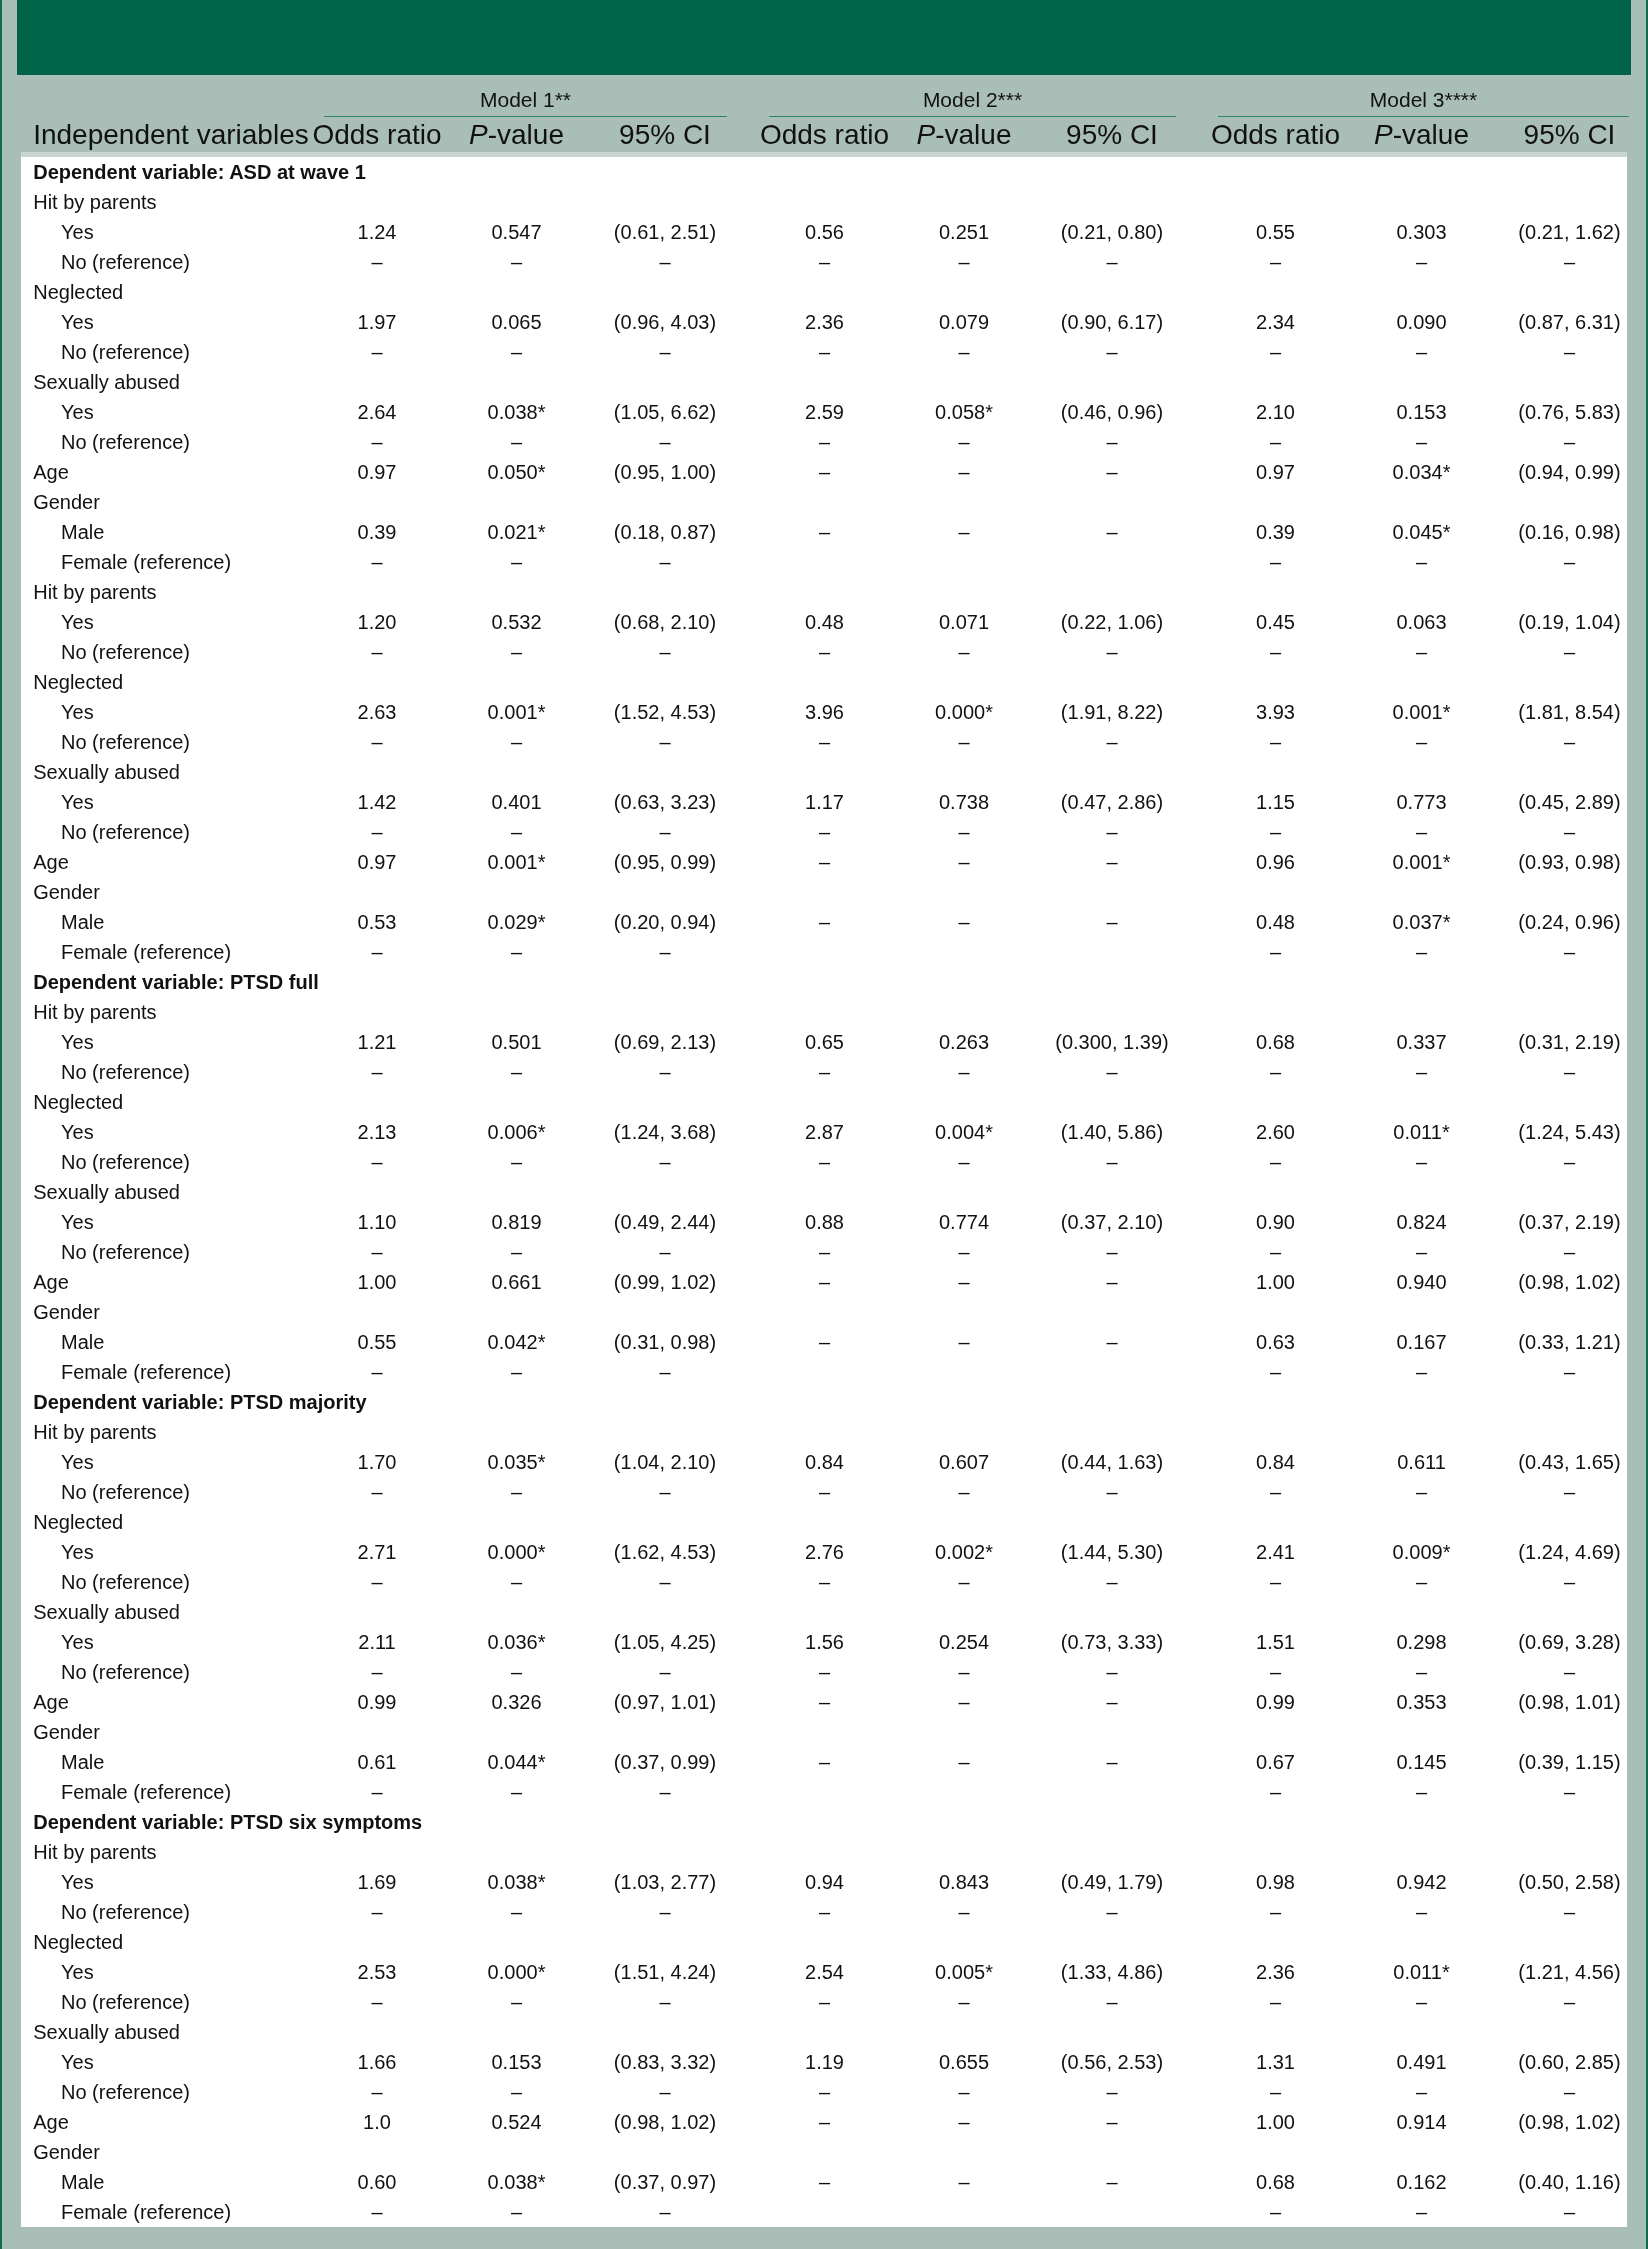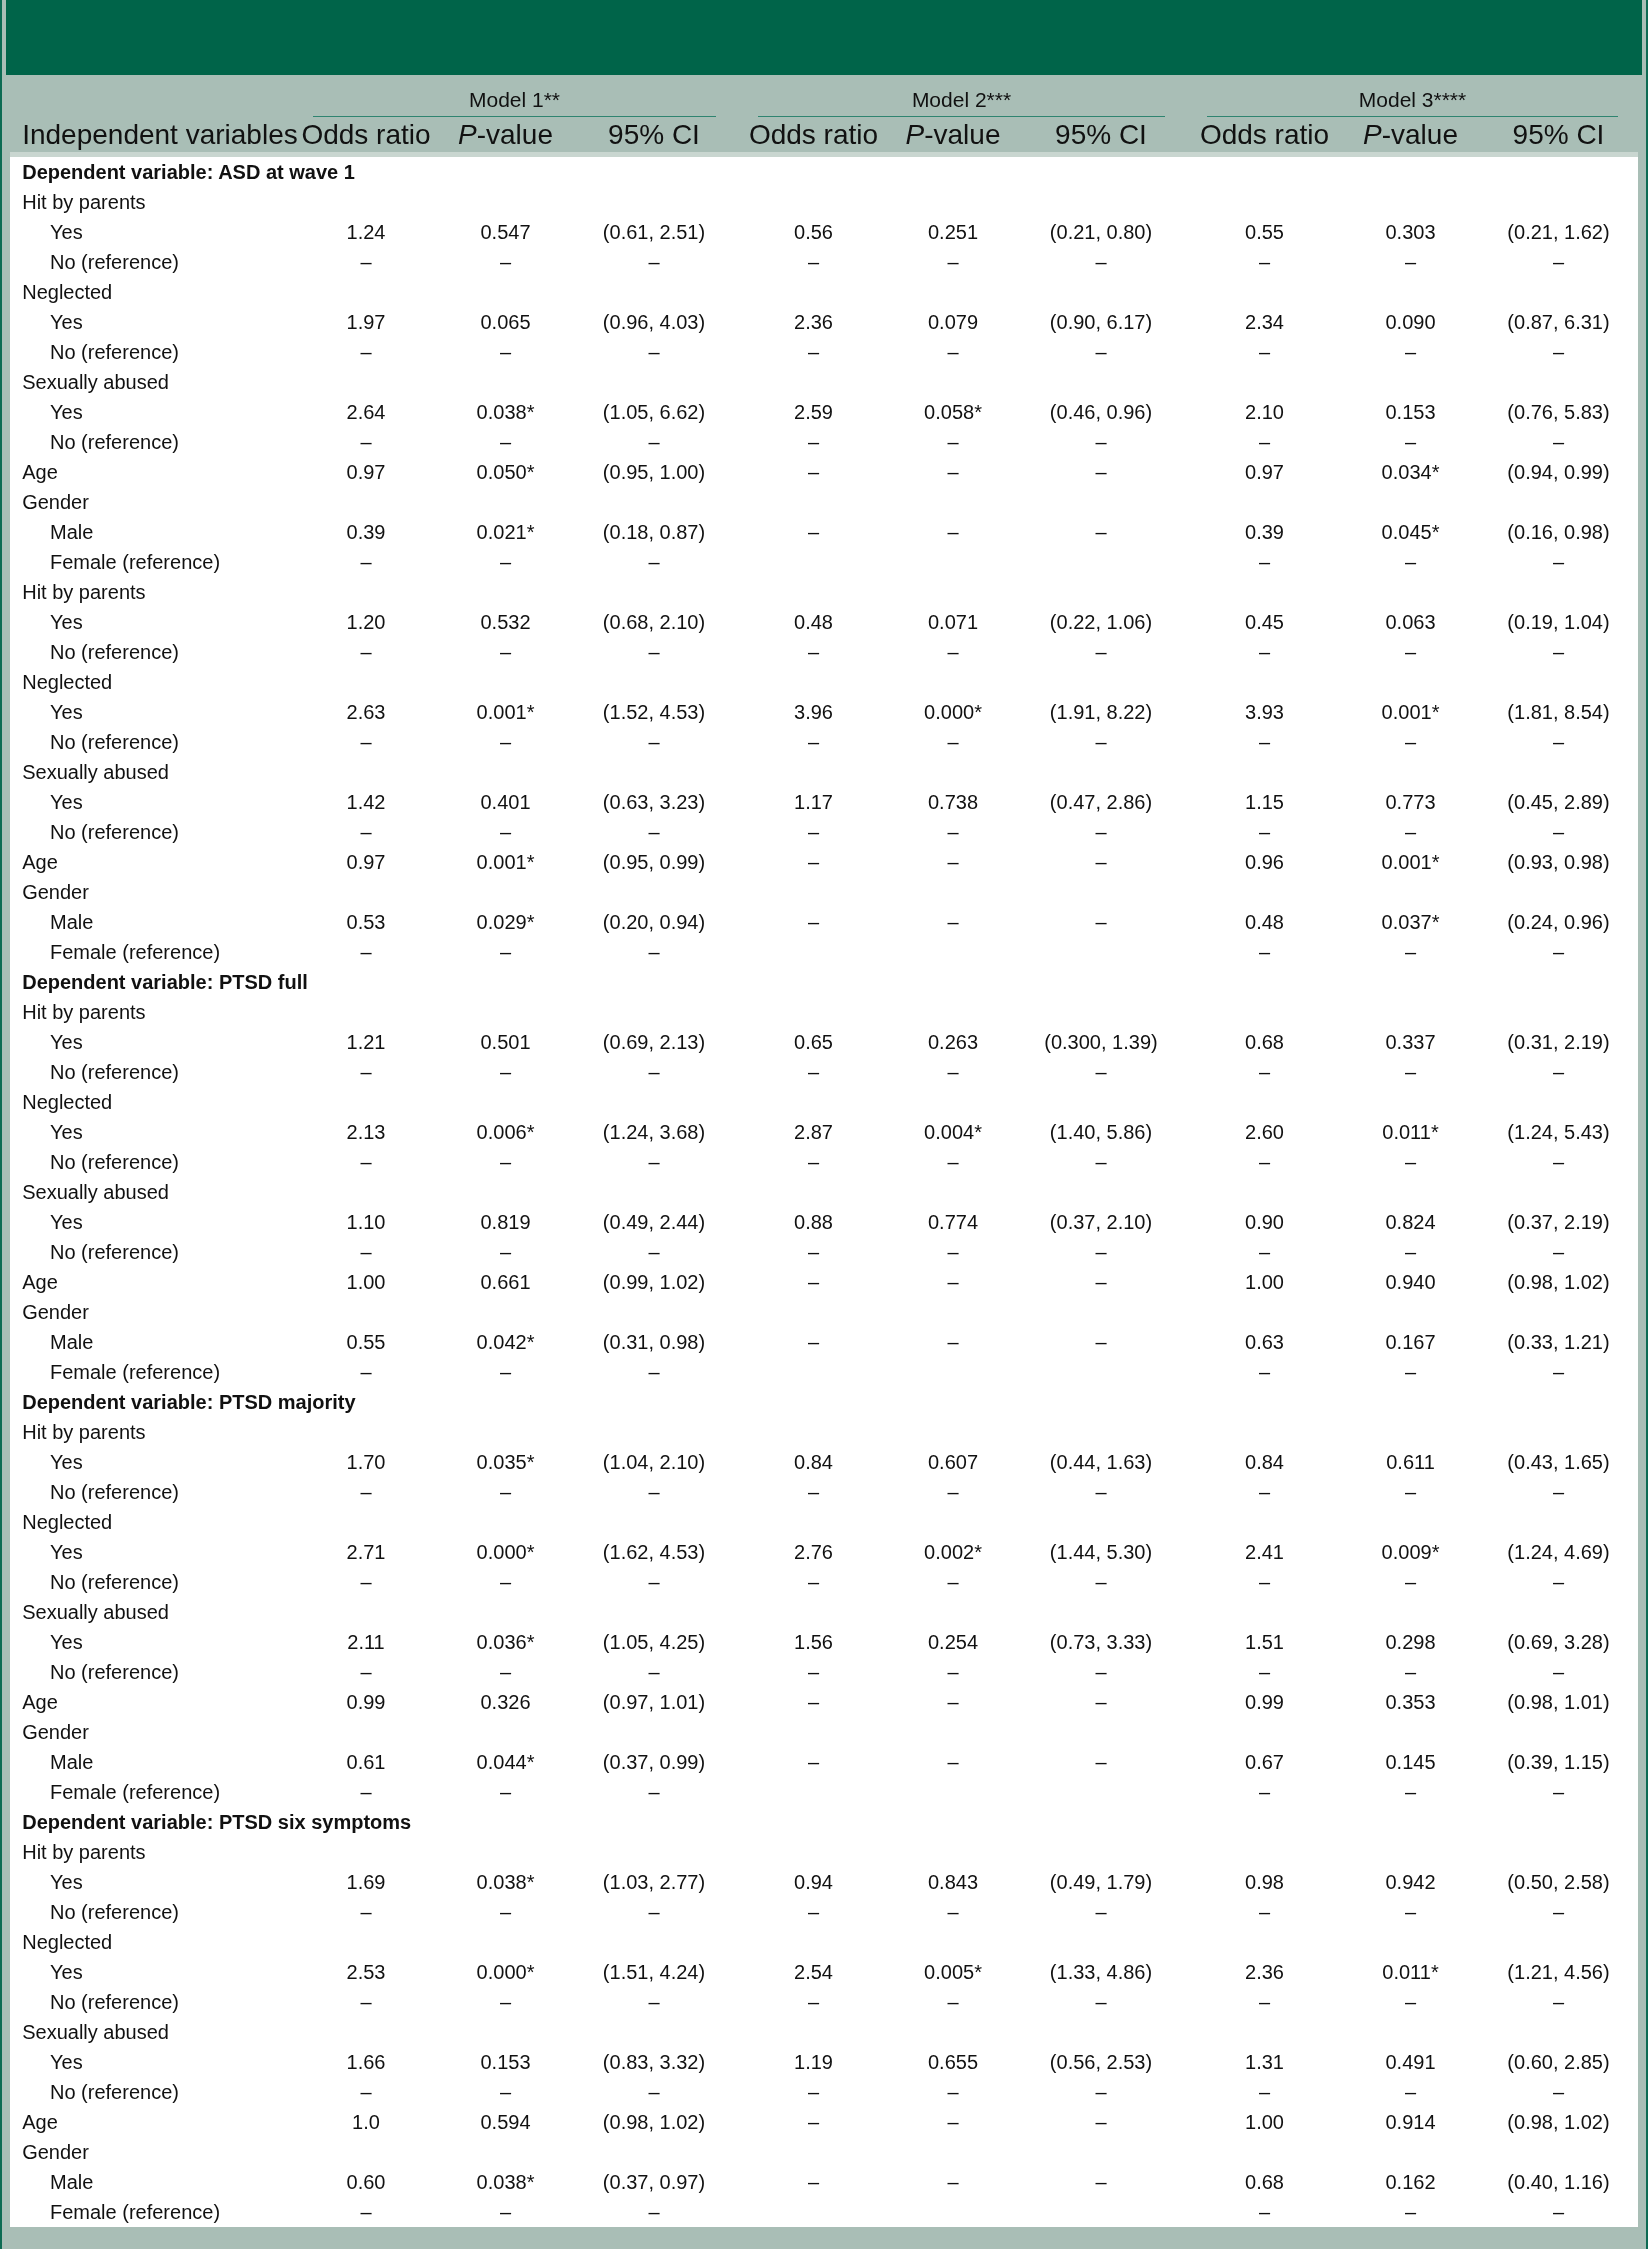--- a/index.html
+++ b/index.html
@@ -10,21 +10,21 @@
   body{
     width:1648px;height:2250px;
     background:var(--header_band);
     font-family:"Liberation Sans", sans-serif;
     color:var(--text);
   }
   .page{
     position:relative;width:100%;height:100%;box-sizing:border-box;
     border-left:2.6px solid var(--page_border);
     border-right:2.6px solid var(--page_border);
-    padding:0 8px;background:var(--header_band);
+    padding:0 19px;background:var(--header_band);
     overflow:hidden;
   }
   .topbar{height:75px;margin:0 -4.4px;background:var(--top_bar);}
   .grid{
     display:grid;
     grid-template-columns:282px 148px 131px 166px 153px 126px 170px 157px 135px 161px;
   }
   .header-band{background:var(--header_band);border-bottom:5.2px solid var(--band_strip);}
   .model-row{height:42px;align-items:end;}
   .model-cell{
@@ -640,21 +640,21 @@
         <div class="cell num">–</div>
         <div class="cell num">–</div>
         <div class="cell num">–</div>
         <div class="cell num">–</div>
         <div class="cell num">–</div>
         <div class="cell num">–</div>
       </div>
       <div class="grid row item">
         <div class="cell label">Age</div>
         <div class="cell num">1.0</div>
-        <div class="cell num">0.594</div>
+        <div class="cell num">0.524</div>
         <div class="cell num">(0.98, 1.02)</div>
         <div class="cell num">–</div>
         <div class="cell num">–</div>
         <div class="cell num">–</div>
         <div class="cell num">1.00</div>
         <div class="cell num">0.914</div>
         <div class="cell num">(0.98, 1.02)</div>
       </div>
       <div class="grid row group">
         <div class="cell label">Gender</div>

